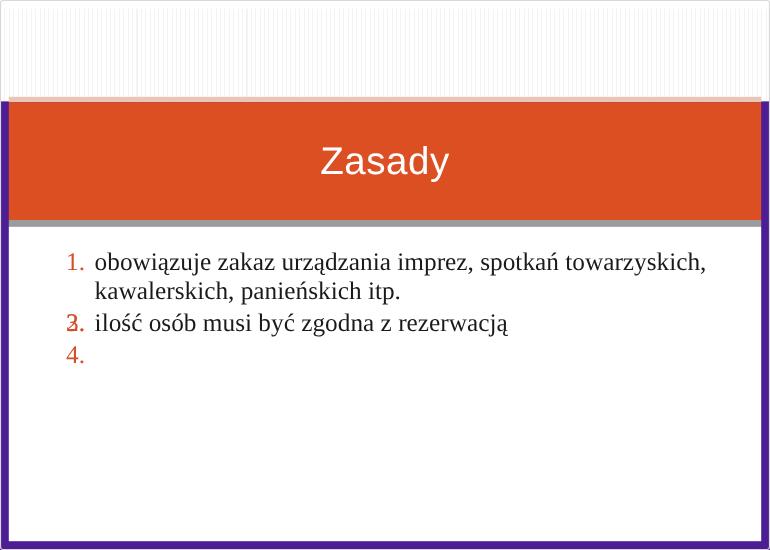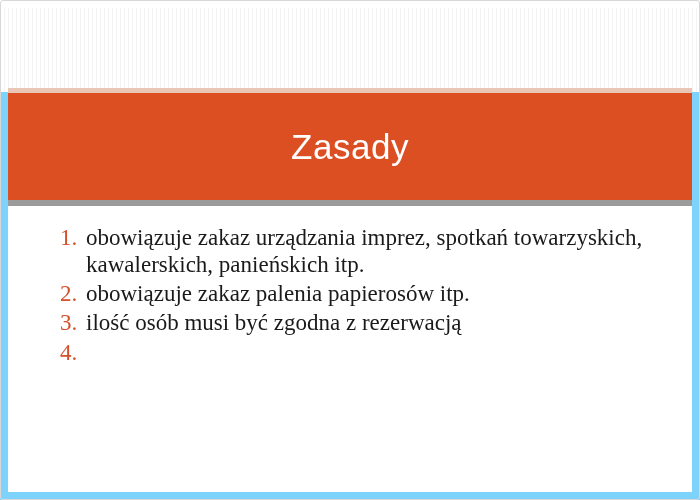--- a/index.html
+++ b/index.html
@@ -11,21 +11,21 @@
     height: 500px;
     background: #ffffff;
     font-family: "Liberation Serif", serif;
     overflow: hidden;
   }
   .slide {
     position: relative;
     width: 700px;
     height: 500px;
     box-sizing: border-box;
-    background: #7dd3fc;
+    background: #4c1d95;
     overflow: hidden;
   }
   
   .texture-band {
     position: absolute;
     left: 0;
     top: 0;
     width: 700px;
     height: 92px;
     background-color: #ffffff;
@@ -146,21 +146,20 @@
   <div class="title-band-bottom-rule"></div>
 
   <div class="body-area">
     <ol class="rules">
       <li>
         <span class="num">1.</span>
         <span class="item-text">obowiązuje zakaz urządzania imprez, spotkań towarzyskich, kawalerskich, panieńskich itp.</span>
       </li>
       <li>
         <span class="num">2.</span>
-        <span class="item-text">obowiązuje zakaz palenia papierosów itp.</span>
       </li>
       <li>
         <span class="num">3.</span>
         <span class="item-text">ilość osób musi być zgodna z rezerwacją</span>
       </li>
       <li>
         <span class="num">4.</span>
       </li>
     </ol>
   </div>

